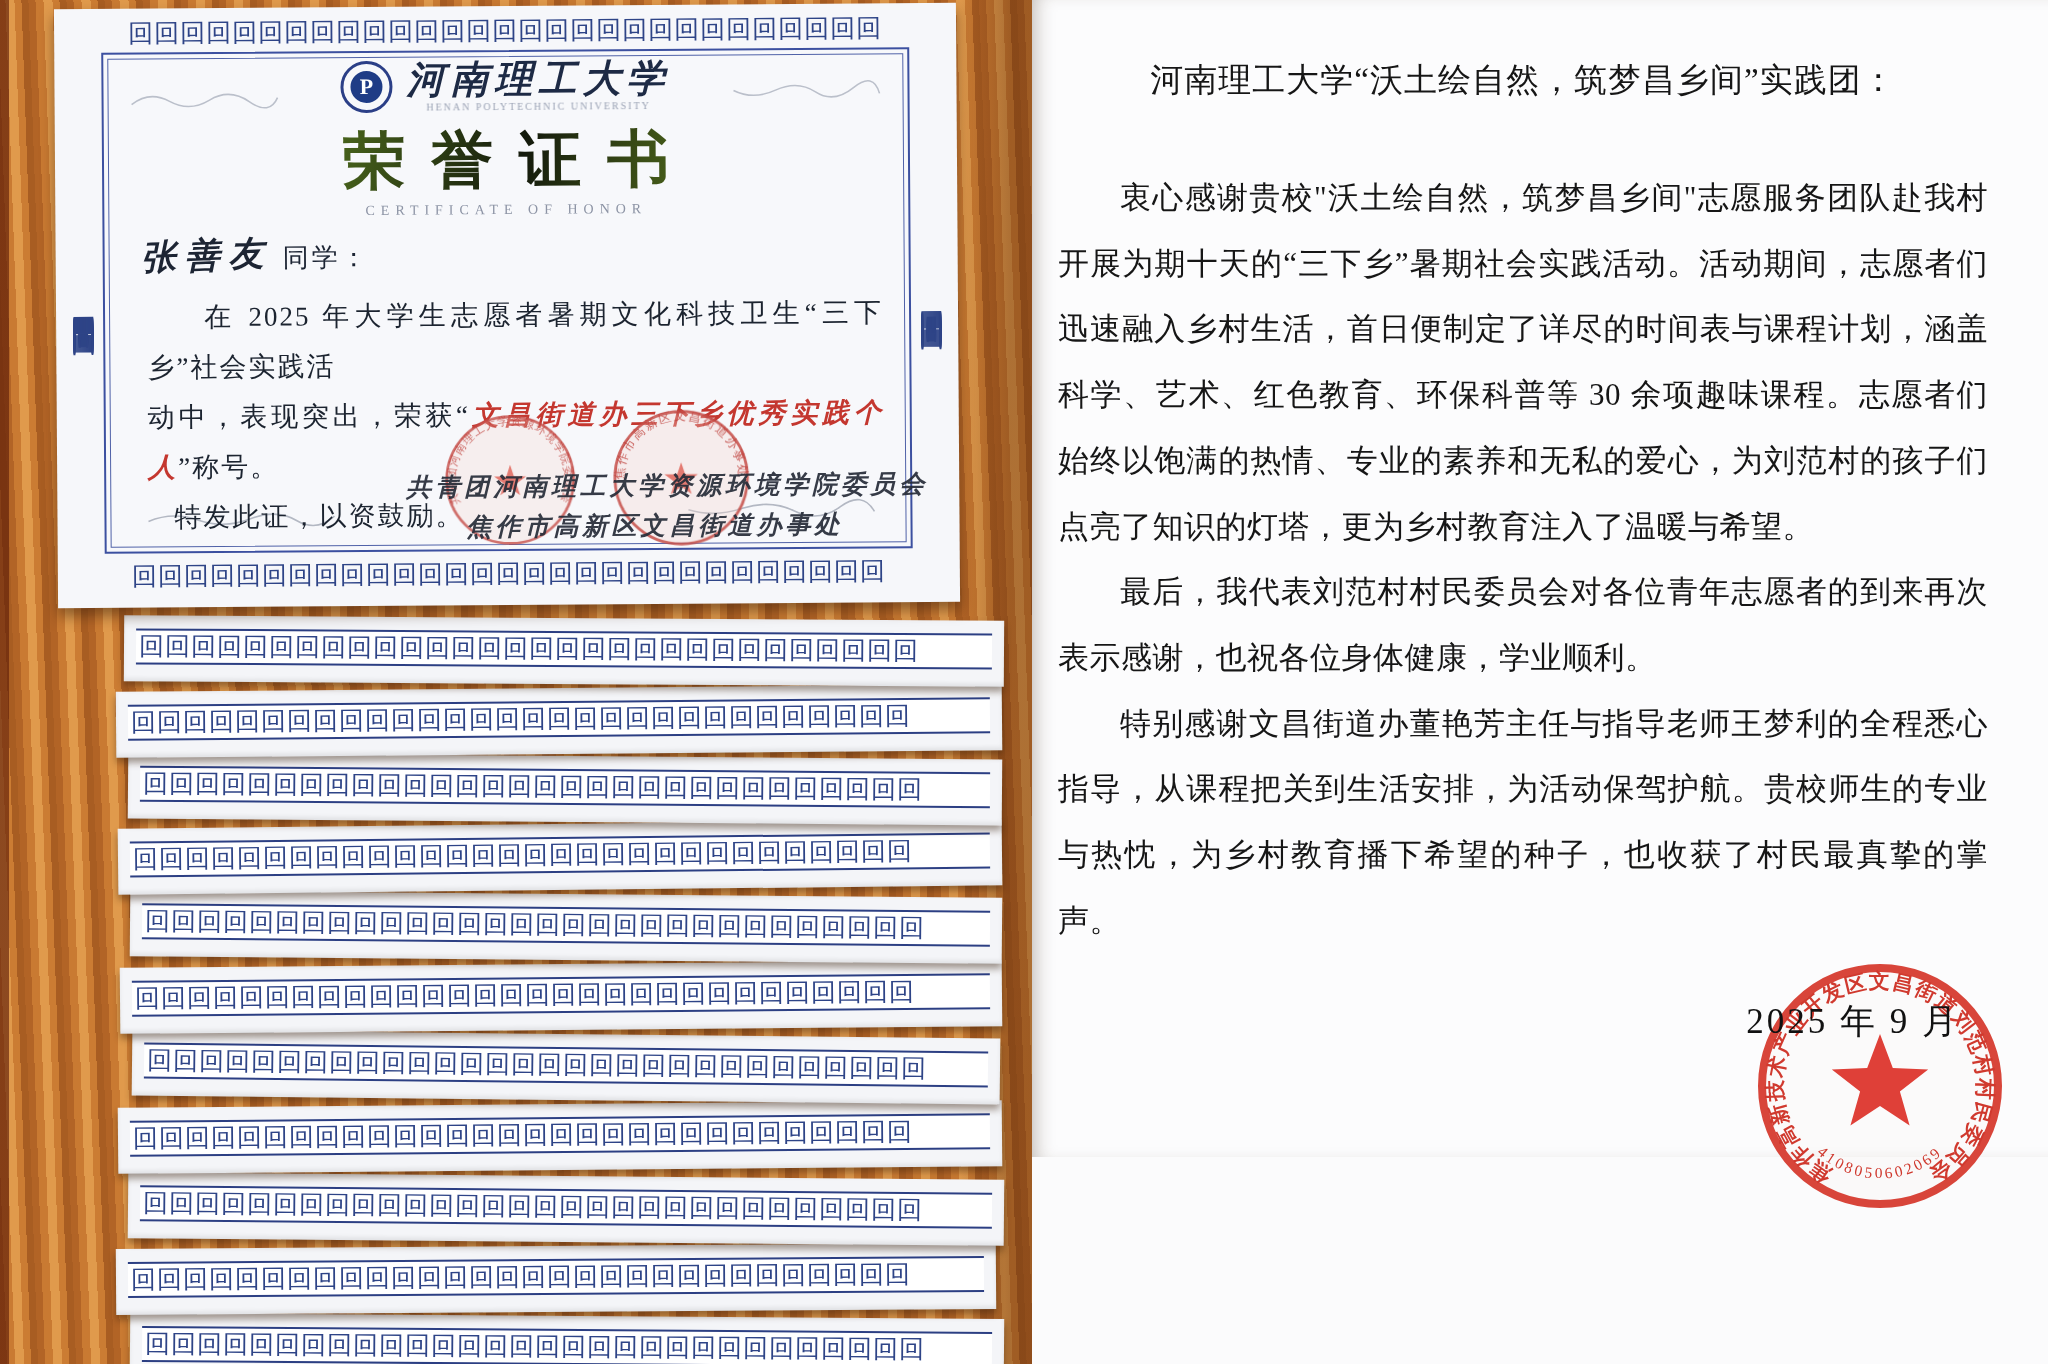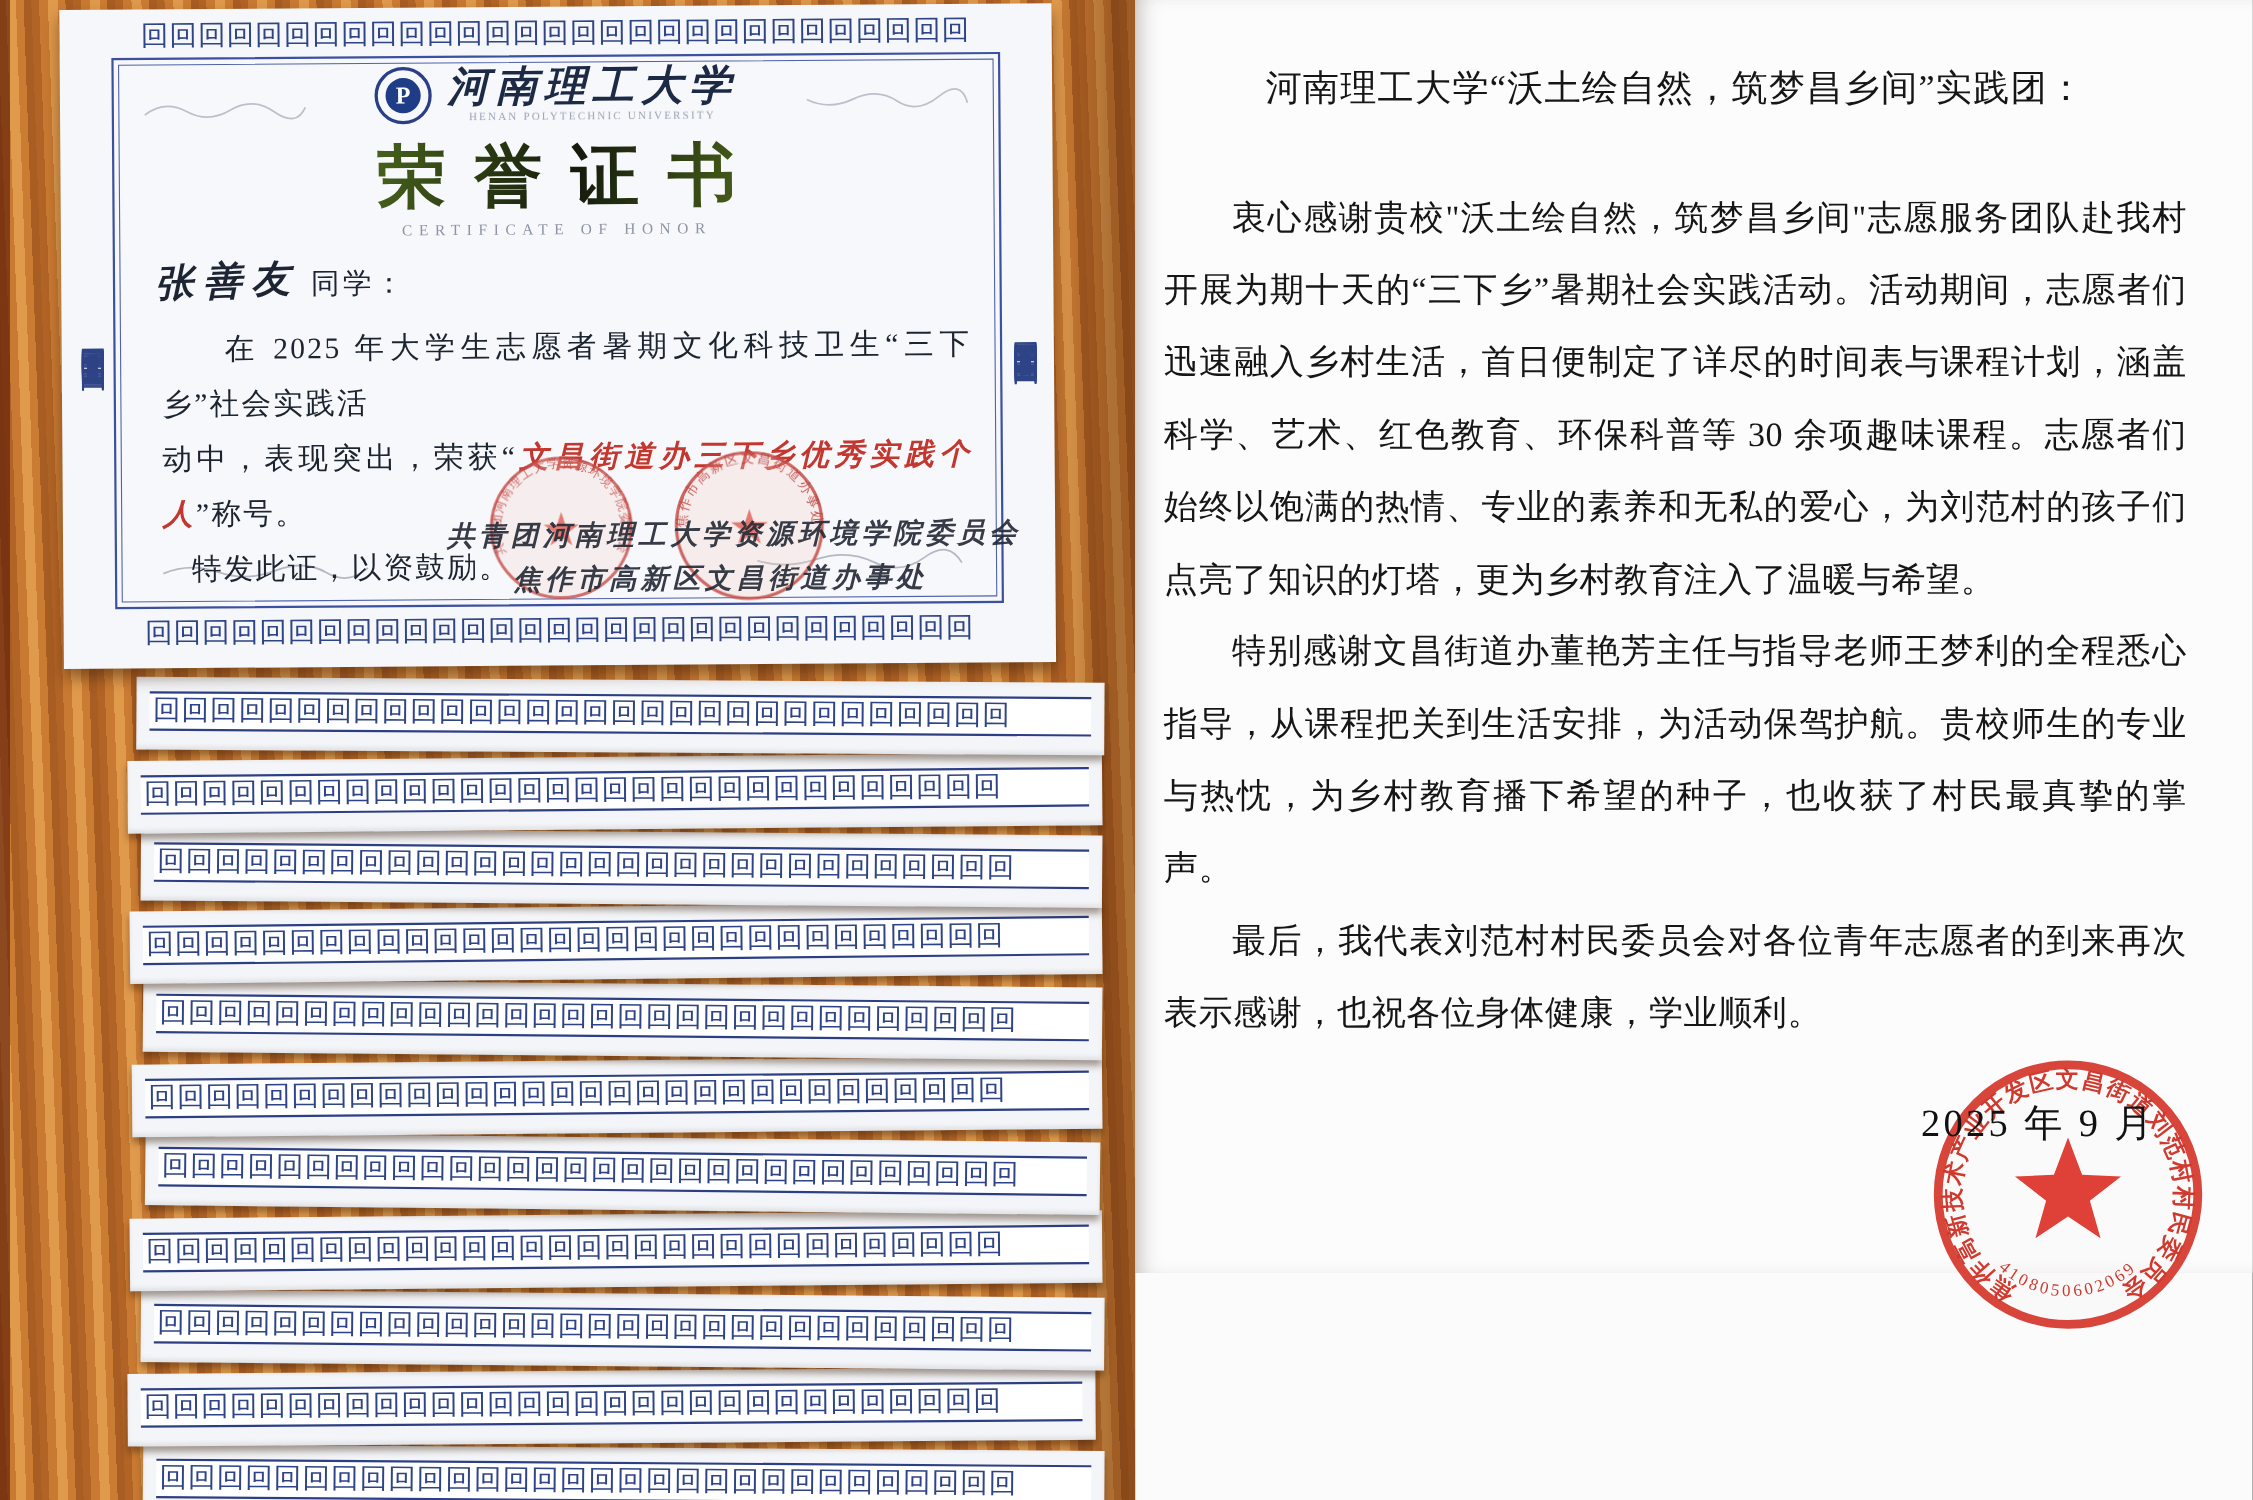--- a/index.html
+++ b/index.html
@@ -181,22 +181,22 @@
       </div>
       <div class="m-strip m-bottom">回回回回回回回回回回回回回回回回回回回回回回回回回回回回回</div>
     </div>
   </div>
 
   <div class="letter">
     <div class="letter-inner">
       <div class="salutation">河南理工大学“沃土绘自然，筑梦昌乡间”实践团：</div>
       <div class="paragraphs">
         <p>衷心感谢贵校"沃土绘自然，筑梦昌乡间"志愿服务团队赴我村开展为期十天的“三下乡”暑期社会实践活动。活动期间，志愿者们迅速融入乡村生活，首日便制定了详尽的时间表与课程计划，涵盖科学、艺术、红色教育、环保科普等 30 余项趣味课程。志愿者们始终以饱满的热情、专业的素养和无私的爱心，为刘范村的孩子们点亮了知识的灯塔，更为乡村教育注入了温暖与希望。</p>
+        <p>最后，我代表刘范村村民委员会对各位青年志愿者的到来再次表示感谢，也祝各位身体健康，学业顺利。</p>
         <p>特别感谢文昌街道办董艳芳主任与指导老师王梦利的全程悉心指导，从课程把关到生活安排，为活动保驾护航。贵校师生的专业与热忱，为乡村教育播下希望的种子，也收获了村民最真挚的掌声。</p>
-        <p>最后，我代表刘范村村民委员会对各位青年志愿者的到来再次表示感谢，也祝各位身体健康，学业顺利。</p>
       </div>
     </div>
 
     <div class="letter-date">2025 年 9 月</div>
 
     <svg class="stamp" viewBox="0 0 276 276">
       <defs>
         <path id="stampRing" d="M 138,236 A 98,98 0 1 1 138.2,236"></path>
         <path id="stampNum" d="M 54,176 A 92,92 0 0 0 222,176"></path>
       </defs>

